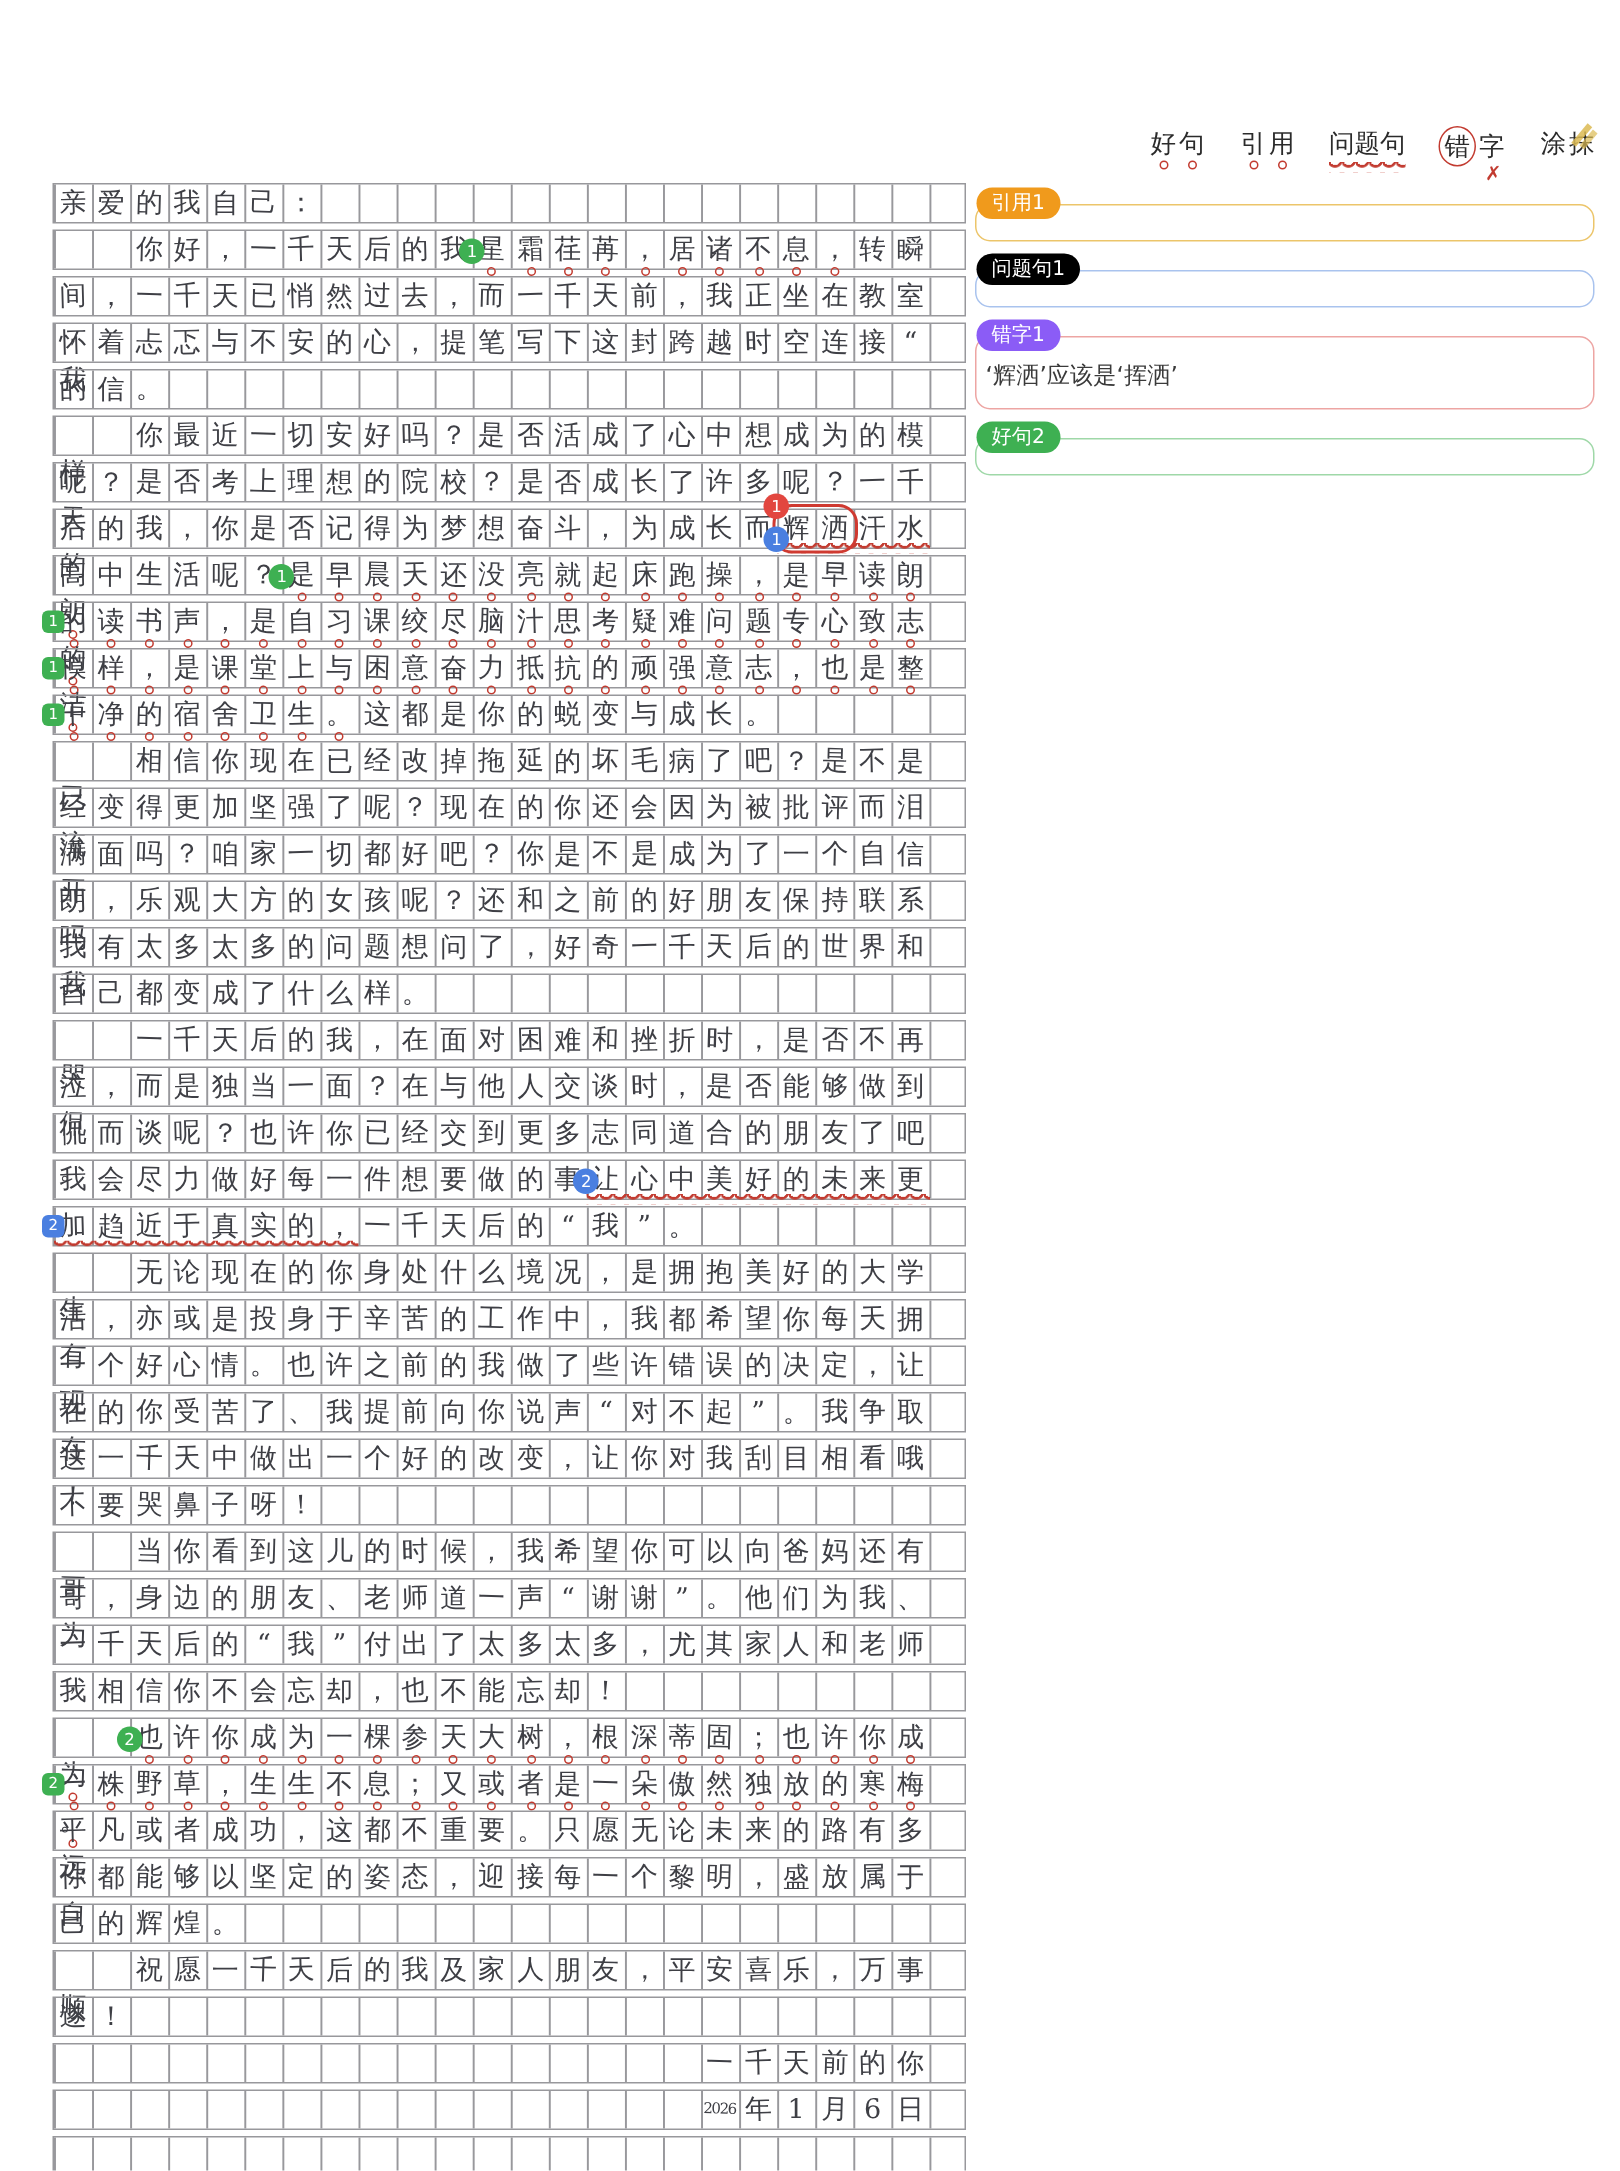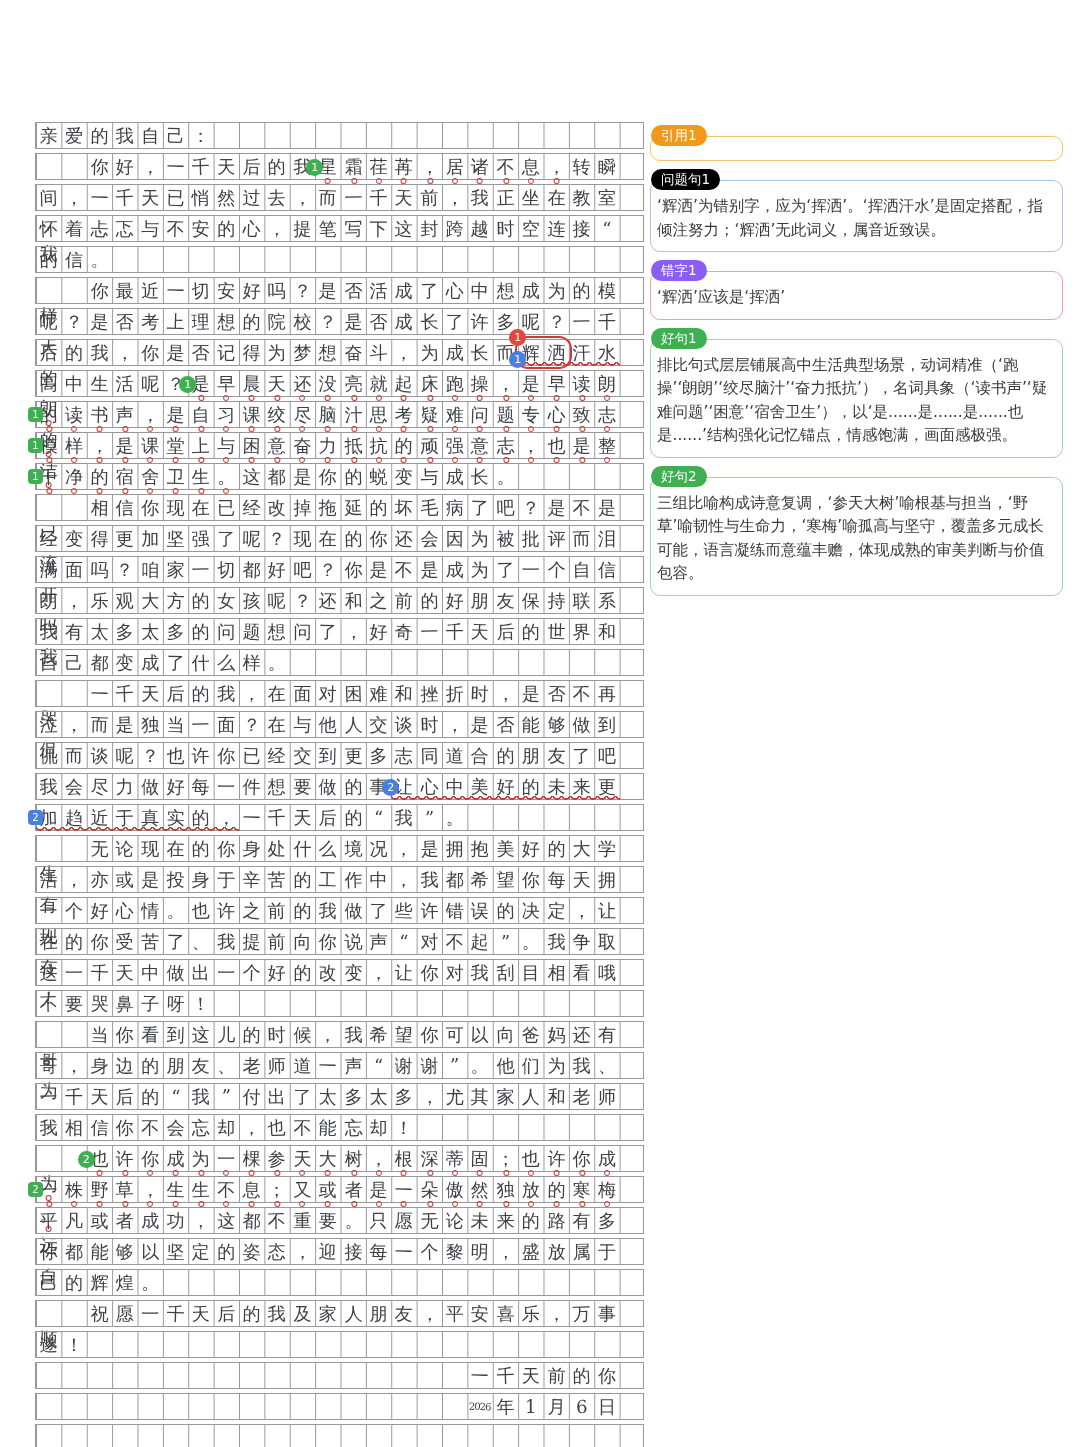--- a/index.html
+++ b/index.html
@@ -55,20 +55,27 @@
           padding:0 10px;border-radius:11px;white-space:nowrap}
   .c-orange{border-color:#ecc56a}.c-orange .tag{background:#f09a1c}
   .c-blue{border-color:#a9c3ee}.c-blue .tag{background:#000000}
   .c-red{border-color:#eda5a3}.c-red .tag{background:#8b5cf6}
   .c-green{border-color:#9fd8a8}.c-green .tag{background:#3eb052}
 </style>
 </head>
 <body>
 
 <div class="page">
+  <div class="legend">
+      <span class="lg-item"><span class="lg-ch dot">好</span><span class="lg-ch dot">句</span></span>
+      <span class="lg-item"><span class="lg-ch dot">引</span><span class="lg-ch dot">用</span></span>
+      <span class="lg-item"><span class="lg-wavy">问题句</span></span>
+      <span class="lg-item"><span class="lg-ch lg-circled">错</span><span class="lg-ch lg-xmark">字</span></span>
+      <span class="lg-item"><span class="lg-ch">涂</span><span class="lg-ch lg-smudge">抹</span></span>
+    </div>
   <div class="paper">
       <div class="essay-row"><span class="cell">亲</span><span class="cell">爱</span><span class="cell">的</span><span class="cell">我</span><span class="cell">自</span><span class="cell">己</span><span class="cell">：</span><span class="cell"></span><span class="cell"></span><span class="cell"></span><span class="cell"></span><span class="cell"></span><span class="cell"></span><span class="cell"></span><span class="cell"></span><span class="cell"></span><span class="cell"></span><span class="cell"></span><span class="cell"></span><span class="cell"></span><span class="cell"></span><span class="cell"></span><span class="cell"></span><span class="cell"></span></div>
       <div class="essay-row"><span class="cell"></span><span class="cell"></span><span class="cell">你</span><span class="cell">好</span><span class="cell">，</span><span class="cell">一</span><span class="cell">千</span><span class="cell">天</span><span class="cell">后</span><span class="cell">的</span><span class="cell">我</span><span class="cell dot">星</span><span class="cell dot">霜</span><span class="cell dot">荏</span><span class="cell dot">苒</span><span class="cell dot">，</span><span class="cell dot">居</span><span class="cell dot">诸</span><span class="cell dot">不</span><span class="cell dot">息</span><span class="cell dot">，</span><span class="cell">转</span><span class="cell">瞬</span><span class="cell"></span><div class="badge circle bg-green" style="left: 270.125px; top: 5px;">1</div></div>
       <div class="essay-row"><span class="cell">间</span><span class="cell">，</span><span class="cell">一</span><span class="cell">千</span><span class="cell">天</span><span class="cell">已</span><span class="cell">悄</span><span class="cell">然</span><span class="cell">过</span><span class="cell">去</span><span class="cell">，</span><span class="cell">而</span><span class="cell">一</span><span class="cell">千</span><span class="cell">天</span><span class="cell">前</span><span class="cell">，</span><span class="cell">我</span><span class="cell">正</span><span class="cell">坐</span><span class="cell">在</span><span class="cell">教</span><span class="cell">室</span><span class="cell">，</span></div>
       <div class="essay-row"><span class="cell">怀</span><span class="cell">着</span><span class="cell">忐</span><span class="cell">忑</span><span class="cell">与</span><span class="cell">不</span><span class="cell">安</span><span class="cell">的</span><span class="cell">心</span><span class="cell">，</span><span class="cell">提</span><span class="cell">笔</span><span class="cell">写</span><span class="cell">下</span><span class="cell">这</span><span class="cell">封</span><span class="cell">跨</span><span class="cell">越</span><span class="cell">时</span><span class="cell">空</span><span class="cell">连</span><span class="cell">接</span><span class="cell">“</span><span class="cell">我</span></div>
       <div class="essay-row"><span class="cell">的</span><span class="cell">信</span><span class="cell">。</span><span class="cell"></span><span class="cell"></span><span class="cell"></span><span class="cell"></span><span class="cell"></span><span class="cell"></span><span class="cell"></span><span class="cell"></span><span class="cell"></span><span class="cell"></span><span class="cell"></span><span class="cell"></span><span class="cell"></span><span class="cell"></span><span class="cell"></span><span class="cell"></span><span class="cell"></span><span class="cell"></span><span class="cell"></span><span class="cell"></span><span class="cell"></span></div>
       <div class="essay-row"><span class="cell"></span><span class="cell"></span><span class="cell">你</span><span class="cell">最</span><span class="cell">近</span><span class="cell">一</span><span class="cell">切</span><span class="cell">安</span><span class="cell">好</span><span class="cell">吗</span><span class="cell">？</span><span class="cell">是</span><span class="cell">否</span><span class="cell">活</span><span class="cell">成</span><span class="cell">了</span><span class="cell">心</span><span class="cell">中</span><span class="cell">想</span><span class="cell">成</span><span class="cell">为</span><span class="cell">的</span><span class="cell">模</span><span class="cell">样</span></div>
       <div class="essay-row"><span class="cell">呢</span><span class="cell">？</span><span class="cell">是</span><span class="cell">否</span><span class="cell">考</span><span class="cell">上</span><span class="cell">理</span><span class="cell">想</span><span class="cell">的</span><span class="cell">院</span><span class="cell">校</span><span class="cell">？</span><span class="cell">是</span><span class="cell">否</span><span class="cell">成</span><span class="cell">长</span><span class="cell">了</span><span class="cell">许</span><span class="cell">多</span><span class="cell">呢</span><span class="cell">？</span><span class="cell">一</span><span class="cell">千</span><span class="cell">天</span></div>
       <div class="essay-row"><span class="cell">后</span><span class="cell">的</span><span class="cell">我</span><span class="cell">，</span><span class="cell">你</span><span class="cell">是</span><span class="cell">否</span><span class="cell">记</span><span class="cell">得</span><span class="cell">为</span><span class="cell">梦</span><span class="cell">想</span><span class="cell">奋</span><span class="cell">斗</span><span class="cell">，</span><span class="cell">为</span><span class="cell">成</span><span class="cell">长</span><span class="cell">而</span><span class="cell">辉</span><span class="cell">洒</span><span class="cell">汗</span><span class="cell">水</span><span class="cell">的</span><div class="wave" style="left: 482.125px; width: 101.5px;"></div><div class="redbox" style="left: 479.125px; width: 56.75px;"></div><div class="badge circle bg-red" style="left: 473.125px; top: -11px;">1</div><div class="badge circle bg-blue" style="left: 473.125px; top: 11px;">1</div></div>
       <div class="essay-row"><span class="cell">高</span><span class="cell">中</span><span class="cell">生</span><span class="cell">活</span><span class="cell">呢</span><span class="cell">？</span><span class="cell dot">是</span><span class="cell dot">早</span><span class="cell dot">晨</span><span class="cell dot">天</span><span class="cell dot">还</span><span class="cell dot">没</span><span class="cell dot">亮</span><span class="cell dot">就</span><span class="cell dot">起</span><span class="cell dot">床</span><span class="cell dot">跑</span><span class="cell dot">操</span><span class="cell dot">，</span><span class="cell dot">是</span><span class="cell dot">早</span><span class="cell dot">读</span><span class="cell dot">朗</span><span class="cell dot">朗</span><div class="badge circle bg-green" style="left: 143.25px; top: 5px;">1</div></div>
@@ -106,28 +113,22 @@
       <div class="essay-row"><span class="cell"></span><span class="cell"></span><span class="cell"></span><span class="cell"></span><span class="cell"></span><span class="cell"></span><span class="cell"></span><span class="cell"></span><span class="cell"></span><span class="cell"></span><span class="cell"></span><span class="cell"></span><span class="cell"></span><span class="cell"></span><span class="cell"></span><span class="cell"></span><span class="cell"></span><span class="cell">一</span><span class="cell">千</span><span class="cell">天</span><span class="cell">前</span><span class="cell">的</span><span class="cell">你</span><span class="cell"></span></div>
       <div class="essay-row"><span class="cell"></span><span class="cell"></span><span class="cell"></span><span class="cell"></span><span class="cell"></span><span class="cell"></span><span class="cell"></span><span class="cell"></span><span class="cell"></span><span class="cell"></span><span class="cell"></span><span class="cell"></span><span class="cell"></span><span class="cell"></span><span class="cell"></span><span class="cell"></span><span class="cell"></span><span class="cell multi">2026</span><span class="cell">年</span><span class="cell">1</span><span class="cell">月</span><span class="cell">6</span><span class="cell">日</span><span class="cell"></span></div>
       <div class="essay-row"><span class="cell"></span><span class="cell"></span><span class="cell"></span><span class="cell"></span><span class="cell"></span><span class="cell"></span><span class="cell"></span><span class="cell"></span><span class="cell"></span><span class="cell"></span><span class="cell"></span><span class="cell"></span><span class="cell"></span><span class="cell"></span><span class="cell"></span><span class="cell"></span><span class="cell"></span><span class="cell"></span><span class="cell"></span><span class="cell"></span><span class="cell"></span><span class="cell"></span><span class="cell"></span></div>
     </div>
   <div class="cards">
       <div class="card c-orange">
         <span class="tag">引用1</span>
       </div>
       <div class="card c-blue">
         <span class="tag">问题句1</span>
-        <div class="card-body">‘辉洒’为错别字，应为‘挥洒’。‘挥洒汗水’是固定搭配，指倾注努力；‘辉洒’无此词义，属音近致误。</div>
       </div>
       <div class="card c-red">
         <span class="tag">错字1</span>
         <div class="card-body">‘辉洒’应该是‘挥洒’</div>
       </div>
       <div class="card c-green">
-        <span class="tag">好句1</span>
-        <div class="card-body">排比句式层层铺展高中生活典型场景，动词精准（‘跑操’‘朗朗’‘绞尽脑汁’‘奋力抵抗’），名词具象（‘读书声’‘疑难问题’‘困意’‘宿舍卫生’），以‘是......是......是......也是......’结构强化记忆锚点，情感饱满，画面感极强。</div>
-      </div>
-      <div class="card c-green">
         <span class="tag">好句2</span>
-        <div class="card-body">三组比喻构成诗意复调，‘参天大树’喻根基与担当，‘野草’喻韧性与生命力，‘寒梅’喻孤高与坚守，覆盖多元成长可能，语言凝练而意蕴丰赡，体现成熟的审美判断与价值包容。</div>
       </div>
     </div>
 </div>
 
 </body></html>

